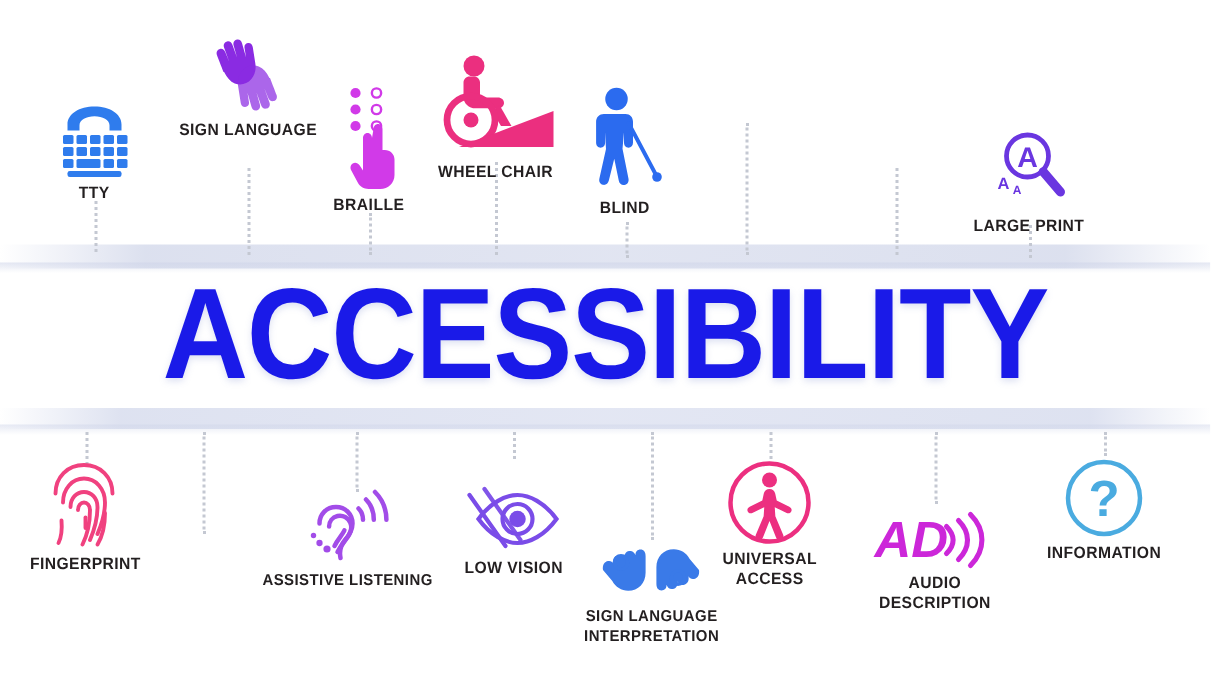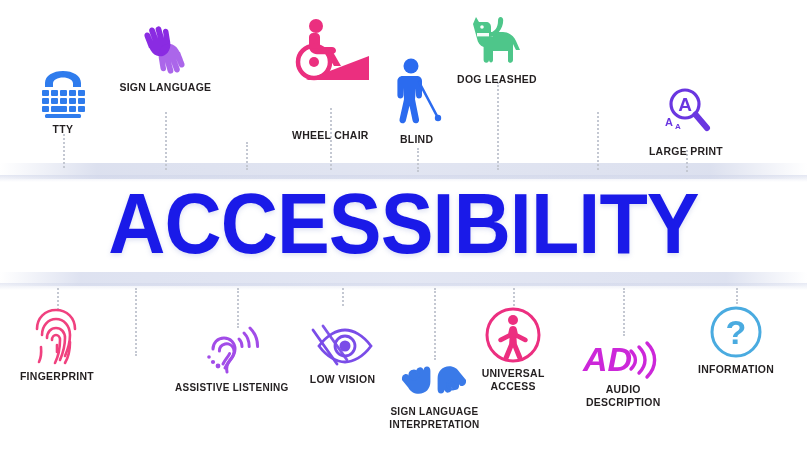--- a/index.html
+++ b/index.html
@@ -174,22 +174,38 @@
       <svg width="56" height="56" viewBox="0 0 56 56">
         <g fill="#8a2be2">
           <path d="M12 26c-1.5-4-3.6-9.2-4.4-11.4-.7-2 .4-3.6 2-4 1.7-.4 2.9.5 3.6 2.2l2.6 6.3-3.5-9.6c-.6-1.9.4-3.5 2.1-3.9 1.7-.4 3 .6 3.6 2.4l3 8.4-2.3-8.3c-.5-1.9.6-3.4 2.3-3.7 1.7-.3 2.9.8 3.4 2.6l2.6 9.1-1-6.3c-.3-1.8.9-3 2.5-3.1 1.6-.1 2.7 1 3 2.7l1.7 10.7c.7 4.4-.4 8-2.6 10.6-2.9 3.5-7.3 4.4-11.1 2.9-3-1.2-5.3-3.9-7.1-7.6z"></path>
           <path d="M43 30c1.5 4 3.6 9.2 4.4 11.4.7 2-.4 3.6-2 4-1.7.4-2.9-.5-3.6-2.2l-2.6-6.3 3.5 9.6c.6 1.9-.4 3.5-2.1 3.9-1.7.4-3-.6-3.6-2.4l-3-8.4 2.3 8.3c.5 1.9-.6 3.4-2.3 3.7-1.7.3-2.9-.8-3.4-2.6l-2.6-9.1 1 6.3c.3 1.8-.9 3-2.5 3.1-1.6.1-2.7-1-3-2.7l-1.7-10.7c-.7-4.4.4-8 2.6-10.6 2.9-3.5 7.3-4.4 11.1-2.9 3 1.2 5.3 3.9 7.1 7.6z" opacity="0.72"></path>
         </g>
       </svg>
     </span>
     <span class="label">SIGN LANGUAGE</span>
   </div>
 
-
-  <div class="item" style="left:330px; top:18px;gap:38px;">
+  <div class="item" style="left:246px; top:56px;">
+    <span class="glyph">
+      <svg width="44" height="72" viewBox="0 0 44 72">
+        <g fill="#d13ae8">
+          <circle cx="13" cy="6" r="3.4"></circle>
+          <circle cx="13" cy="17" r="3.4"></circle>
+          <circle cx="13" cy="28" r="3.4"></circle>
+          <circle cx="27" cy="6" r="3.1" fill="none" stroke="#d13ae8" stroke-width="1.6"></circle>
+          <circle cx="27" cy="17" r="3.1" fill="none" stroke="#d13ae8" stroke-width="1.6"></circle>
+          <circle cx="27" cy="28" r="3.1" fill="none" stroke="#d13ae8" stroke-width="1.6"></circle>
+          <path d="M25 30c0-2 1.3-3.4 3-3.4s3 1.4 3 3.4v14h1.5c3.6 0 6.5 2.8 6.5 6.4v10.2c0 5.4-4.2 9.4-9.5 9.4h-7.8c-3.2 0-5.8-1.7-7.2-4.3l-4.3-8c-1-1.9-.5-3.8 1-4.7 1.5-.9 3.4-.4 4.5 1.2l2.3 3.4V36c0-2 1.3-3.4 3-3.4s3 1.4 3 3.4z"></path>
+        </g>
+      </svg>
+    </span>
+    <span class="label">BRAILLE</span>
+  </div>
+
+  <div class="item" style="left:330px; top:36px;">
     <span class="glyph">
       <svg width="82" height="70" viewBox="0 0 82 70">
         <g fill="#eb2f7f">
           <circle cx="27" cy="8" r="7"></circle>
           <path d="M20 19c0-2.2 1.8-4 4-4h3c2.2 0 4 1.8 4 4v10h12c2.2 0 4 1.6 4 3.6s-1.8 3.6-4 3.6H28c-4.4 0-8-3.4-8-7.6z"></path>
           <path d="M44 34l8 14h-7l-6-10z"></path>
           <circle cx="25" cy="44" r="16" fill="none" stroke="#eb2f7f" stroke-width="4.5"></circle>
           <circle cx="25" cy="44" r="5"></circle>
           <path d="M13 62h68v8H13z" opacity="0"></path>
           <path d="M17 62 L80 38 L80 62 Z"></path>
@@ -206,35 +222,20 @@
           <circle cx="23" cy="8" r="7.5"></circle>
           <path d="M17 18h12c3 0 5 2.2 5 5.2v14c0 2-1.3 3.3-3 3.3-1.6 0-3-1.3-3-3.3v-7l-1 11 4 20c.4 2.2-.8 3.8-2.7 4.1-1.9.3-3.4-.9-3.8-3l-3-14.5-3.6 14.6c-.5 2.1-2.1 3.2-4 2.8-1.8-.4-2.8-2.1-2.3-4.2l4.4-19.7-.6-11.2v7.1c0 2-1.4 3.3-3 3.3s-3-1.3-3-3.3v-14c0-3 2.2-5.2 5.2-5.2z"></path>
           <path d="M31 24 L49 58" stroke="#2b6bef" stroke-width="2.6" fill="none" stroke-linecap="round"></path>
           <circle cx="50" cy="60" r="3.2"></circle>
         </g>
       </svg>
     </span>
     <span class="label">BLIND</span>
   </div>
 
-  <div class="item" style="left:497px; top:14px;">
-    <span class="glyph">
-      <svg width="76" height="56" viewBox="0 0 76 56">
-        <g fill="#4ec68a">
-          <path d="M14 10l3-7 3 5h7c3 0 5 2 5 5v5h12c6 0 11 4 13 9l4 9h-4l-3-6v16c0 1.6-1.2 2.8-2.7 2.8S49 47.6 49 46v-9H30v9c0 1.6-1.2 2.8-2.7 2.8S24.6 47.6 24.6 46V33c-3.6-1.6-6-4.6-6.6-8.6L14 10z"></path>
-          <path d="M30 33h4v13c0 1.5-1 2.5-2 2.5s-2-1-2-2.5z"></path>
-          <path d="M49 33h4v13c0 1.5-1 2.5-2 2.5s-2-1-2-2.5z"></path>
-          <circle cx="23" cy="13" r="1.8" fill="#ffffff"></circle>
-          <path d="M18 19h16v3.4H18z" fill="#ffffff" opacity="0.95"></path>
-          <path d="M30 19c6-1 9-6 9-12 0-2.4 1-4 2.6-4 1.6 0 2.6 1.3 2.6 3.2 0 9-6.4 16-14.2 17z"></path>
-        </g>
-      </svg>
-    </span>
-    <span class="label">DOG LEASHED</span>
-  </div>
 
 
   <div class="item" style="left:686px; top:84px;">
     <span class="glyph">
       <svg width="62" height="58" viewBox="0 0 62 58">
         <g fill="none" stroke="#6a36e0">
           <circle cx="30" cy="20" r="14" stroke-width="3.2"></circle>
           <path d="M40.5 30.5 L52 44" stroke-width="6" stroke-linecap="round"></path>
         </g>
         <text x="30" y="27" font-family="'Liberation Sans', sans-serif" font-size="19" font-weight="bold" fill="#6a36e0" text-anchor="middle">A</text>

